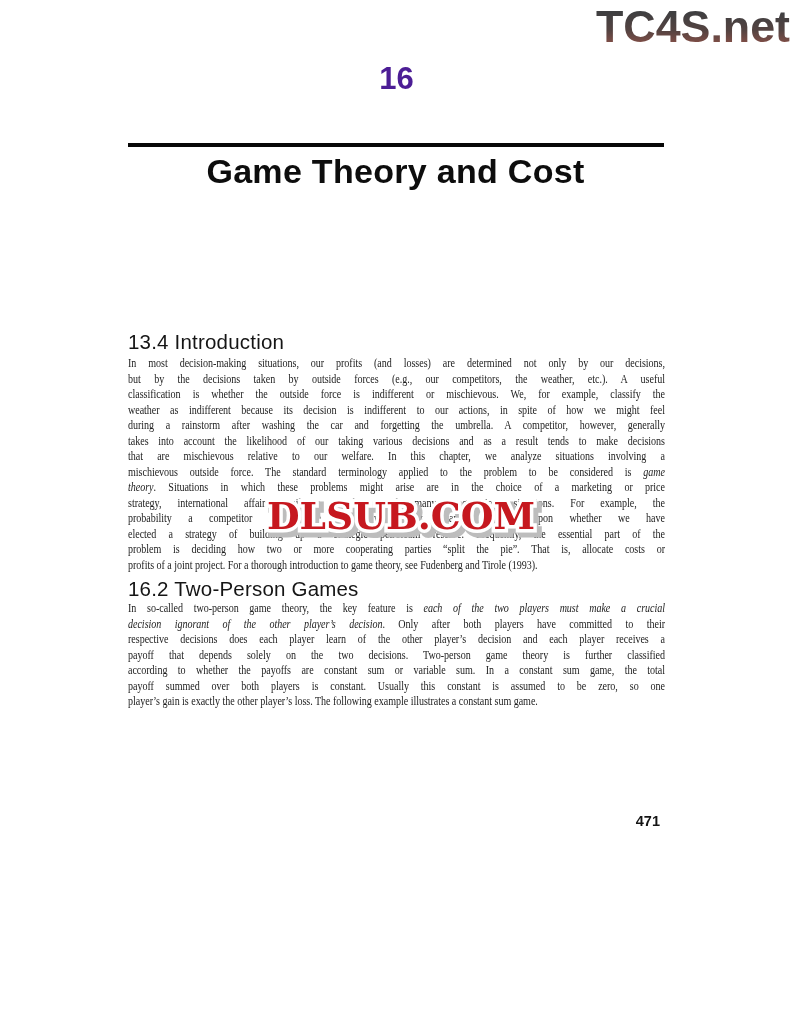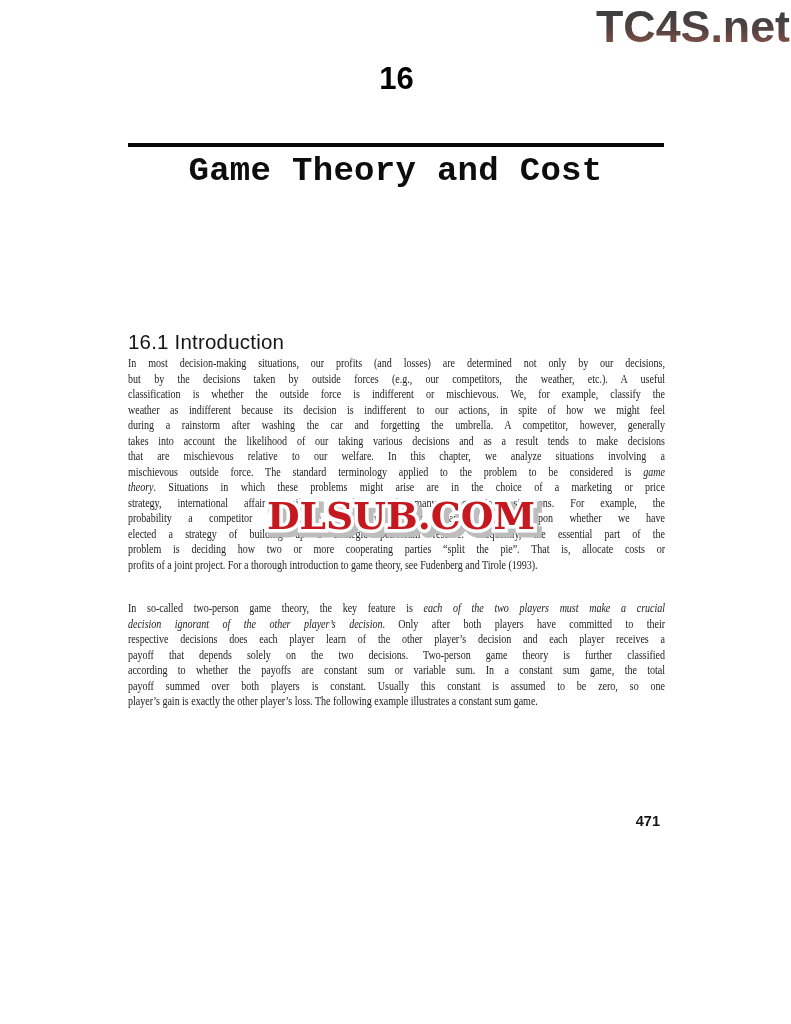--- a/index.html
+++ b/index.html
@@ -10,30 +10,30 @@
     overflow:hidden;
     font-family:"Liberation Serif", serif;
   }
   
   .wm-top{position:absolute;top:1px;left:595px;filter:blur(0.3px);}
   
   .chapter-number{
     position:absolute;top:60px;left:128px;width:537px;
     text-align:center;
     font-family:"Liberation Sans", sans-serif;
-    font-weight:700;font-size:31px;line-height:38px;color:#000000;
+    font-weight:700;font-size:31px;line-height:38px;color:#4c1d95;
   }
   .title-rule{
     position:absolute;top:143px;left:128px;width:536px;height:4px;
     background:#070707;
   }
   .chapter-title{
     position:absolute;top:151px;left:98px;width:595px;
     text-align:center;
-    font-family:Liberation Mono, monospace;
+    font-family:Liberation Sans, sans-serif;
     font-weight:700;font-size:34px;line-height:41px;color:#0d0d0d;
     letter-spacing:0.3px;
   }
   .sec-heading{
     position:absolute;left:128px;
     font-family:"Liberation Sans", sans-serif;
     font-weight:400;font-size:20.5px;line-height:24px;color:#151515;
     letter-spacing:0.2px;white-space:nowrap;
   }
   #heading-0{top:330px;}
@@ -81,38 +81,39 @@
   </svg>
 
   <div class="chapter-number">16</div>
 
   <div class="title-rule"></div>
 
   <div class="chapter-title">
     <div>Game Theory and Cost</div>
   </div>
 
-  <div class="sec-heading" id="heading-0">16.1 Introduction</div>
+  <div class="sec-heading" id="heading-0">13.4 Introduction</div>
   <div class="para" id="para-0">
       <div class="bline"><span>In most decision-making situations, our profits (and losses) are determined not only by our decisions,</span></div>
       <div class="bline"><span>but by the decisions taken by outside forces (e.g., our competitors, the weather, etc.). A useful</span></div>
       <div class="bline"><span>classification is whether the outside force is indifferent or mischievous. We, for example, classify the</span></div>
       <div class="bline"><span>weather as indifferent because its decision is indifferent to our actions, in spite of how we might feel</span></div>
       <div class="bline"><span>during a rainstorm after washing the car and forgetting the umbrella. A competitor, however, generally</span></div>
       <div class="bline"><span>takes into account the likelihood of our taking various decisions and as a result tends to make decisions</span></div>
       <div class="bline"><span>that are mischievous relative to our welfare. In this chapter, we analyze situations involving a</span></div>
       <div class="bline"><span>mischievous outside force. The standard terminology applied to the problem to be considered is </span><span class="it">game</span></div>
       <div class="bline"><span class="it">theory</span><span>. Situations in which these problems might arise are in the choice of a marketing or price</span></div>
       <div class="bline"><span>strategy, international affairs, military combat, and many negotiation situations. For example, the</span></div>
       <div class="bline"><span>probability a competitor initiates a price war next quarter depends upon whether we have</span></div>
       <div class="bline"><span>elected a strategy of building up a strategic petroleum reserve. Frequently, the essential part of the</span></div>
       <div class="bline"><span>problem is deciding how two or more cooperating parties “split the pie”. That is, allocate costs or</span></div>
       <div class="bline last"><span>profits of a joint project. For a thorough introduction to game theory, see Fudenberg and Tirole (1993).</span></div>
     </div>
 
+  <div class="sec-heading" id="heading-1">16.2 Two-Person Games</div>
   <div class="para" id="para-1">
       <div class="bline"><span>In so-called two-person game theory, the key feature is </span><span class="it">each of the two players must make a crucial</span></div>
       <div class="bline"><span class="it">decision ignorant of the other player’s decision</span><span>. Only after both players have committed to their</span></div>
       <div class="bline"><span>respective decisions does each player learn of the other player’s decision and each player receives a</span></div>
       <div class="bline"><span>payoff that depends solely on the two decisions. Two-person game theory is further classified</span></div>
       <div class="bline"><span>according to whether the payoffs are constant sum or variable sum. In a constant sum game, the total</span></div>
       <div class="bline"><span>payoff summed over both players is constant. Usually this constant is assumed to be zero, so one</span></div>
       <div class="bline last"><span>player’s gain is exactly the other player’s loss. The following example illustrates a constant sum game.</span></div>
     </div>
 

